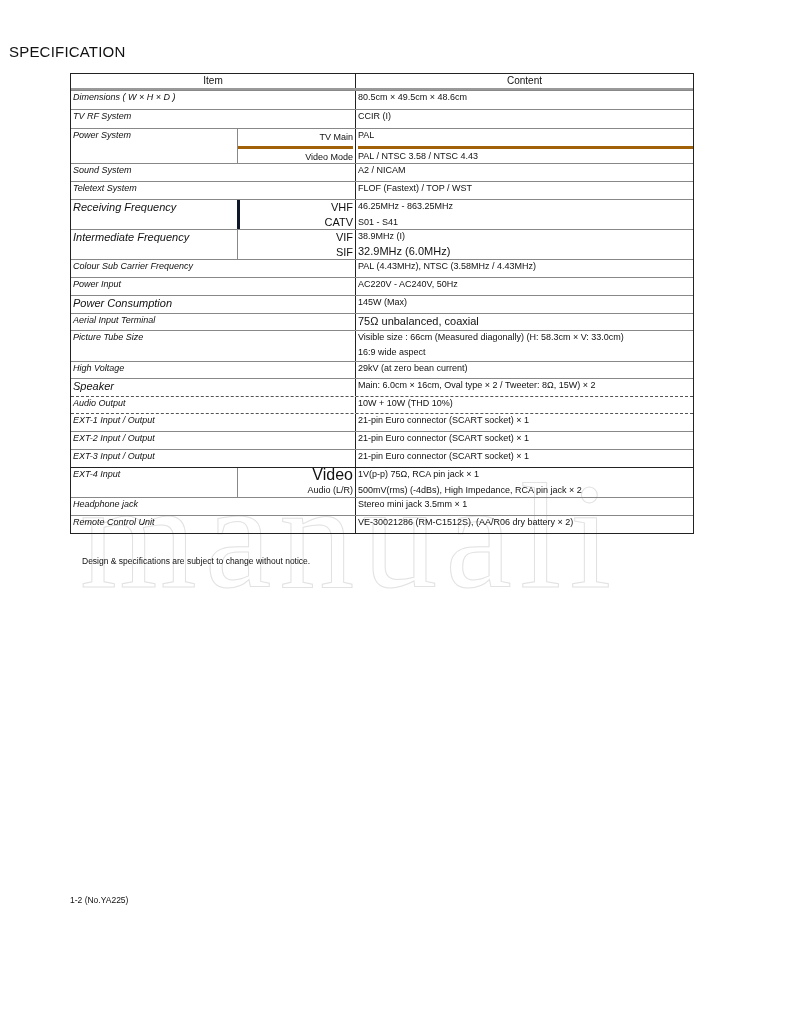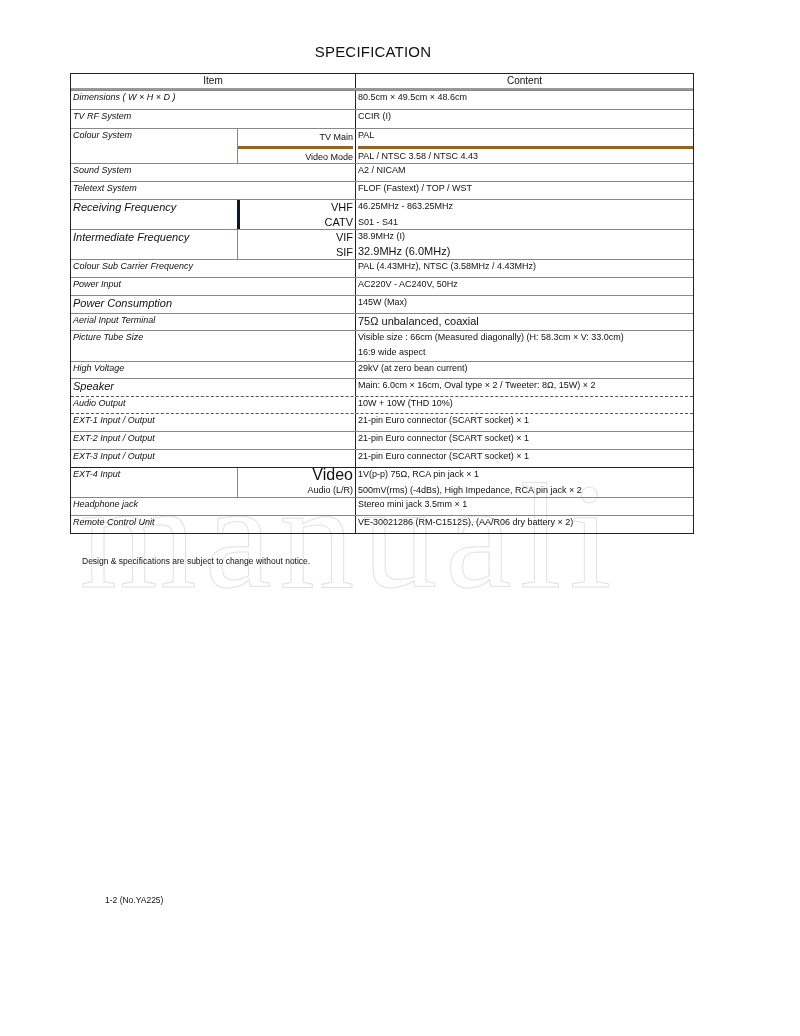--- a/index.html
+++ b/index.html
@@ -1,35 +1,35 @@
 <!DOCTYPE html>
 <html><head>
   <meta charset="utf-8">
   <style>
     html, body { margin: 0; padding: 0; background: #ffffff; }
     body { width: 800px; height: 1036px; position: relative; overflow: hidden; font-family: "Liberation Sans", sans-serif; color: #111; }
-    .title { position: absolute; top: 43px; left: 0; width: 746px; text-align: center; font-size: 15px; letter-spacing: 0.2px; padding-left: 0; }
+    .title { position: absolute; top: 43px; left: 0; width: 746px; text-align: left; font-size: 15px; letter-spacing: 0.2px; padding-left: 9px; }
     .title span { display: inline-block; margin-left: 0; }
     .spec-table { position: absolute; left: 70px; top: 73px; width: 624px; border: 1.5px solid #222; box-sizing: border-box; }
     .row { position: relative; border-top: 1px solid #888; display: flex; box-sizing: border-box; }
     .row.first { border-top: none; }
     .row.header { border-bottom: 2px solid #999; }
     .c-item { width: 285px; border-right: 1.5px solid #222; box-sizing: border-box; display: flex; }
     .c-content { flex: 1; box-sizing: border-box; padding-left: 2px; }
     .item-main { flex: 1; padding-left: 2px; font-size: 9px; line-height: 12px; font-style: italic; }
     .item-main.big { font-size: 11px; line-height: 14px; }
     .item-sub { width: 118px; border-left: 1px solid #888; box-sizing: border-box; text-align: right; padding-right: 2px; font-size: 9px; }
     .item-sub .subline { height: 17px; line-height: 17px; }
     .item-sub.big .subline { font-size: 11px; height: 15px; line-height: 15px; }
     .content-line { font-size: 9px; line-height: 12px; }
     .content-line.big { font-size: 11px; line-height: 14px; }
     .hdr-item { width: 285px; border-right: 1.5px solid #222; text-align: center; font-size: 10px; line-height: 14px; box-sizing: border-box; }
     .hdr-content { flex: 1; text-align: center; font-size: 10px; line-height: 14px; }
     .note { position: absolute; left: 82px; top: 556px; font-size: 8.5px; }
-    .footer { position: absolute; left: 70px; top: 895px; font-size: 8.5px; margin-left: 35px; }
+    .footer { position: absolute; left: 70px; top: 895px; font-size: 8.5px; }
     .watermark { position: absolute; left: 80px; top: 450px; font-size: 150px; color: transparent; -webkit-text-stroke: 1px #e2e2e2; letter-spacing: 8px; font-family: "Liberation Serif", serif; pointer-events: none; }
     .sub-split { border-top: 3px solid #a16207; }
   </style>
 </head>
 <body>
 
 <div class="watermark">manuali</div>
 
 <div class="title"><span>SPECIFICATION</span></div>
 
@@ -53,21 +53,21 @@
     <div class="c-item">
         <div class="item-main">TV RF System</div>
       </div>
     <div class="c-content">
         <div class="content-line">CCIR (I)</div>
       </div>
   </div>
 
   <div class="row" style="height:35px">
     <div class="c-item">
-      <div class="item-main">Colour System</div>
+      <div class="item-main">Power System</div>
       <div class="item-sub" style="width:118px">
         <div class="subline">TV Main</div>
         <div class="subline sub-split">Video Mode</div>
       </div>
     </div>
     <div class="c-content">
       <div class="content-line" style="height:17px;line-height:12px">PAL</div>
       <div class="content-line sub-split" style="height:17px;line-height:14px">PAL / NTSC 3.58 / NTSC 4.43</div>
     </div>
   </div>

